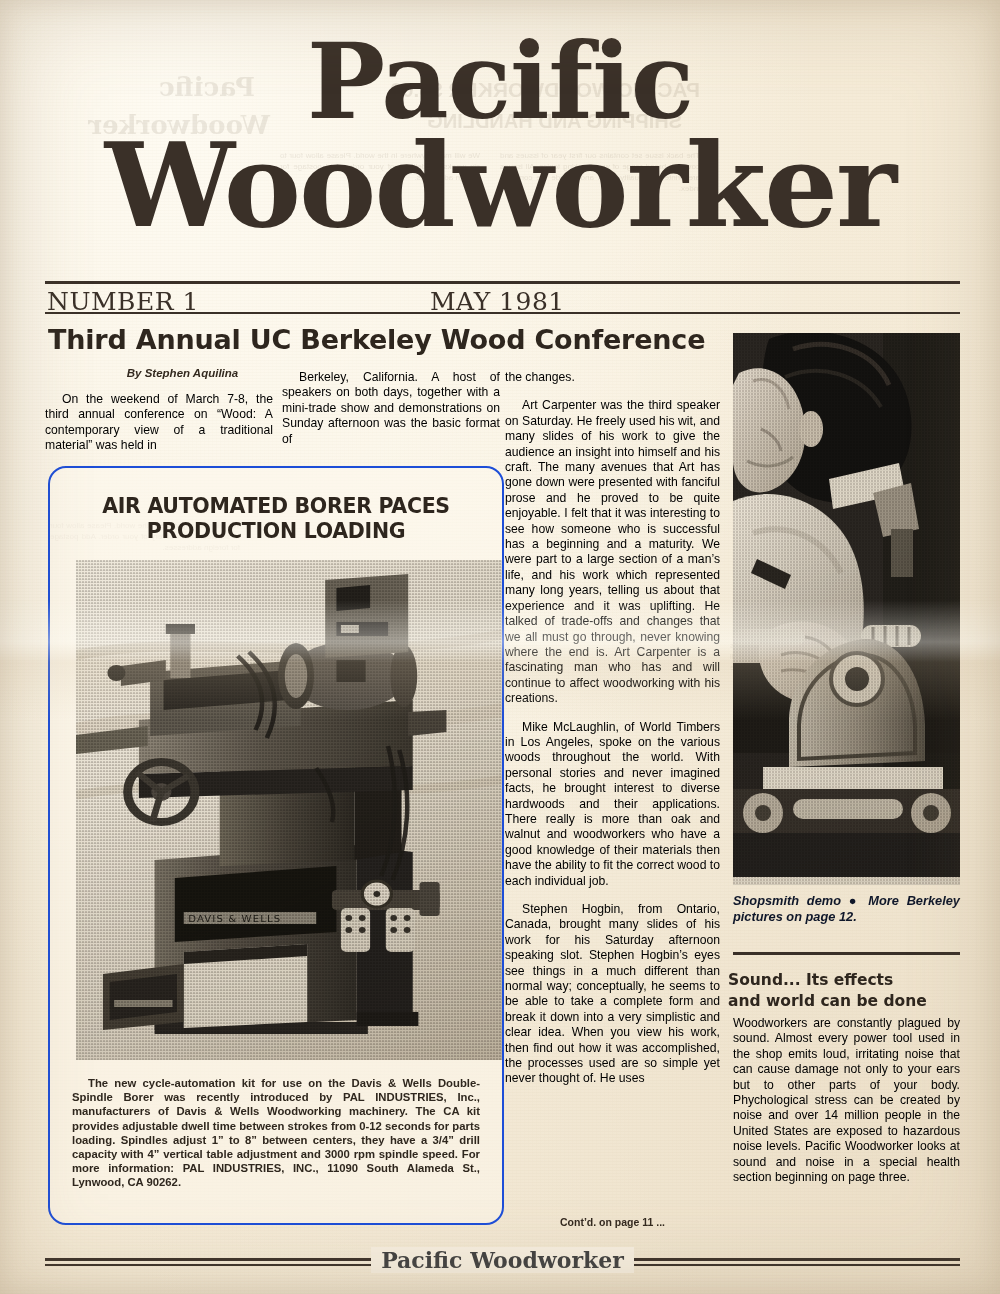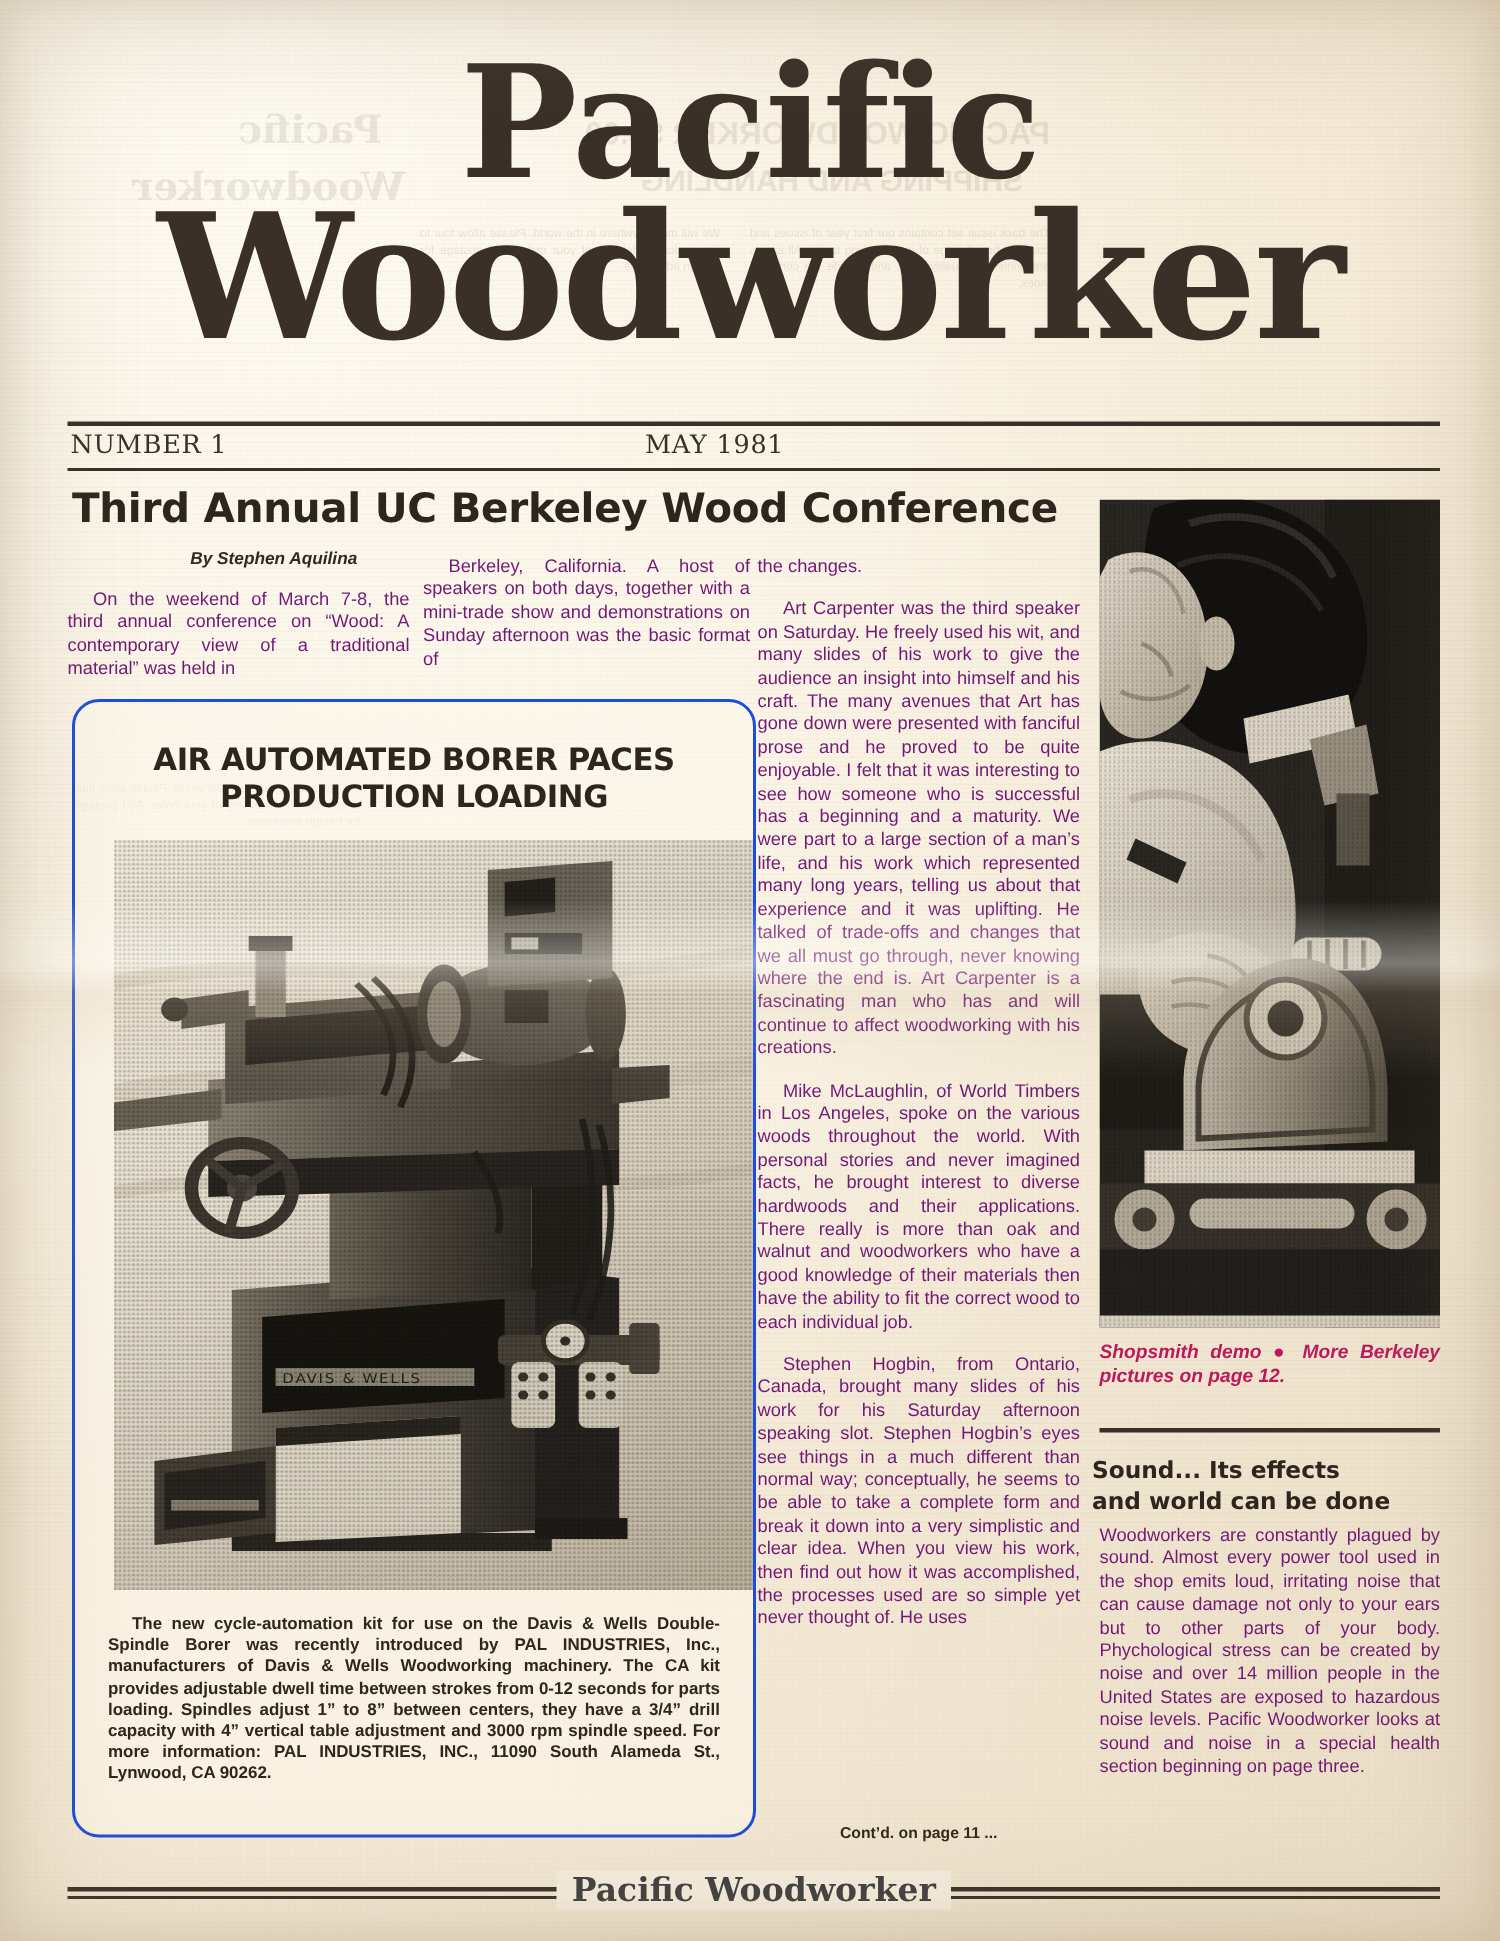--- a/index.html
+++ b/index.html
@@ -53,40 +53,40 @@
     font-style:normal;
   }
   .mh2{
     font-size:116px;line-height:106px;font-weight:bold;letter-spacing:-2px;
     margin-top:2px;
   }
   .rule-top{position:absolute;left:45px;right:40px;top:281px;height:3px;background:#3a3028;}
   .issueline{
     position:absolute;left:45px;right:40px;top:287px;height:24px;
     font-family:"DejaVu Serif","Liberation Serif",serif;
-    font-size:17px;letter-spacing:.5px;color:#3a3028;
+    font-size:25px;letter-spacing:.5px;color:#3a3028;
   }
   .issueline .num{position:absolute;left:2px;top:0;}
   .issueline .date{position:absolute;left:385px;top:0;}
   .rule-bot{position:absolute;left:45px;right:40px;top:312px;height:2px;background:#3a3028;}
 
   .headline{
     position:absolute;left:48px;top:324px;width:690px;
     font-family:"DejaVu Sans","Liberation Sans",sans-serif;
     font-weight:bold;font-size:27px;line-height:32px;color:#2e261e;
     letter-spacing:-.2px;
   }
 
   .byline{
     position:absolute;left:90px;top:367px;width:185px;
     font-weight:bold;font-style:italic;font-size:11.5px;color:#33291f;
     text-align:center;
   }
 
-  .col{position:absolute;font-size:12.2px;line-height:15.4px;text-align:justify;color:#701a75;}
+  .col{position:absolute;font-size:12.2px;line-height:15.4px;text-align:justify;color:#000000;}
   .col p{margin:0 0 13px 0;text-indent:17px;}
   #colL{left:45px;top:392px;width:228px;}
   #colM{left:282px;top:370px;width:218px;}
   #colM2{left:505px;top:370px;width:215px;}
 
   .contd{
     position:absolute;left:505px;top:1216px;width:215px;text-align:center;
     font-size:10.5px;font-weight:bold;color:#33291f;
   }
 
@@ -110,21 +110,21 @@
     position:absolute;left:22px;right:22px;top:608px;
     font-size:11.3px;line-height:14.2px;font-weight:bold;text-align:justify;
     color:#2f271e;text-indent:16px;
   }
 
   
   .photoR{position:absolute;left:733px;top:333px;width:227px;height:552px;}
   .capR{
     position:absolute;left:733px;top:893px;width:227px;
     font-weight:bold;font-style:italic;font-size:12.8px;line-height:16px;
-    text-align:justify;color:#be185d;
+    text-align:justify;color:#0f172a;
   }
   .ruleR{position:absolute;left:733px;top:952px;width:227px;height:3px;background:#3a3028;}
   .subhead{
     position:absolute;left:728px;top:970px;width:237px;text-align:left;
     font-family:"DejaVu Sans","Liberation Sans",sans-serif;
     font-weight:bold;font-size:15.5px;line-height:21px;color:#2e261e;
   }
   #colR{left:733px;top:1016px;width:227px;font-size:12.2px;line-height:15.4px;}
   #colR p{text-indent:0;}
 

